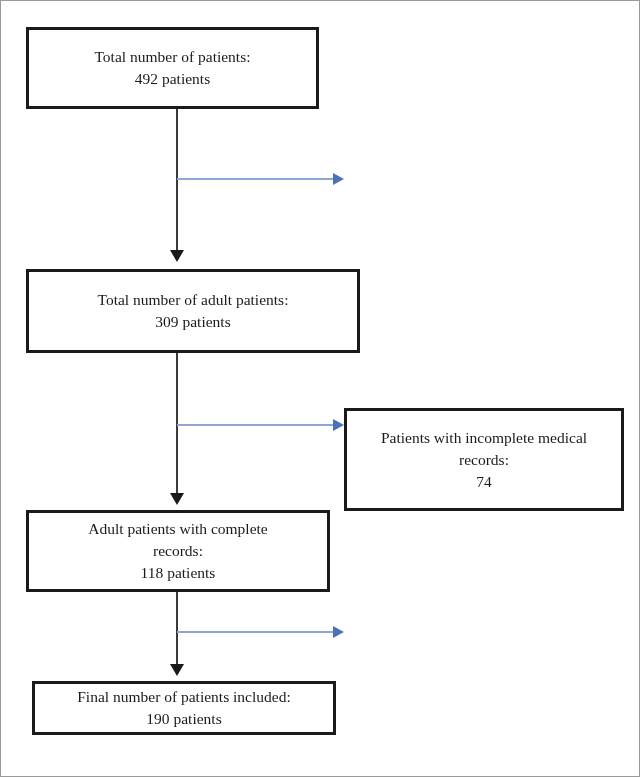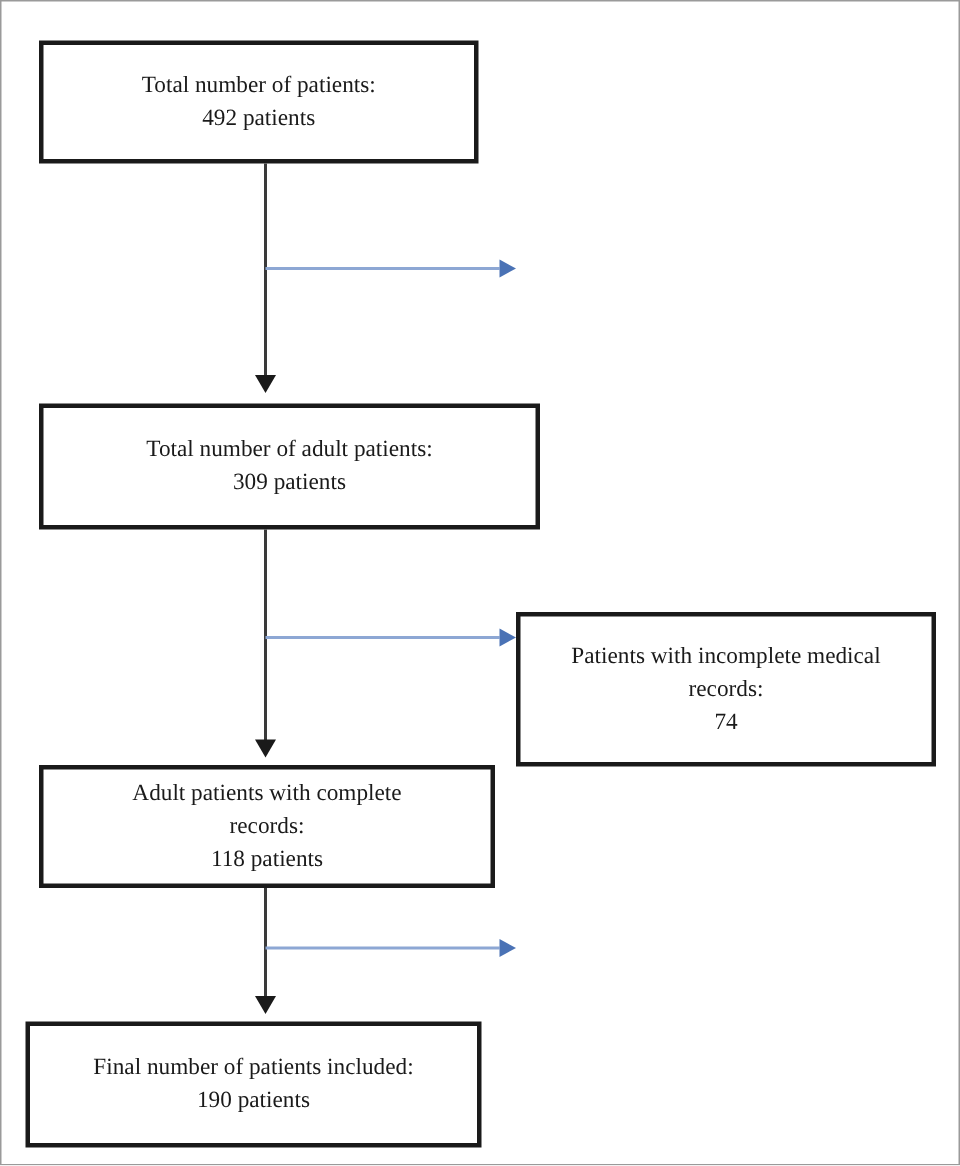--- a/index.html
+++ b/index.html
@@ -46,21 +46,21 @@
   }
   .flow-box .box-text {
     display: block;
     width: 100%;
     white-space: pre-line;
   }
   
   #box-total          { left: 26px;  top: 27px;  width: 293px; height: 82px; }
   #box-adults         { left: 26px;  top: 269px; width: 334px; height: 84px; }
   #box-complete       { left: 26px;  top: 510px; width: 304px; height: 82px; }
-  #box-final          { left: 17px;  top: 681px; width: 304px; height: 84px; text-align: center; }
+  #box-final          { left: 32px;  top: 681px; width: 304px; height: 54px; text-align: center; }
   
   #box-under18        { left: 344px; top: 139px; width: 264px; height: 80px; }
   #box-incomplete     { left: 344px; top: 388px; width: 280px; height: 103px; margin-top: 20px; }
   #box-misdiagnosed   { left: 344px; top: 596px; width: 264px; height: 76px; }
 
   
   .v-line {
     position: absolute;
     width: 2px;
     background: #3a3a3a;

